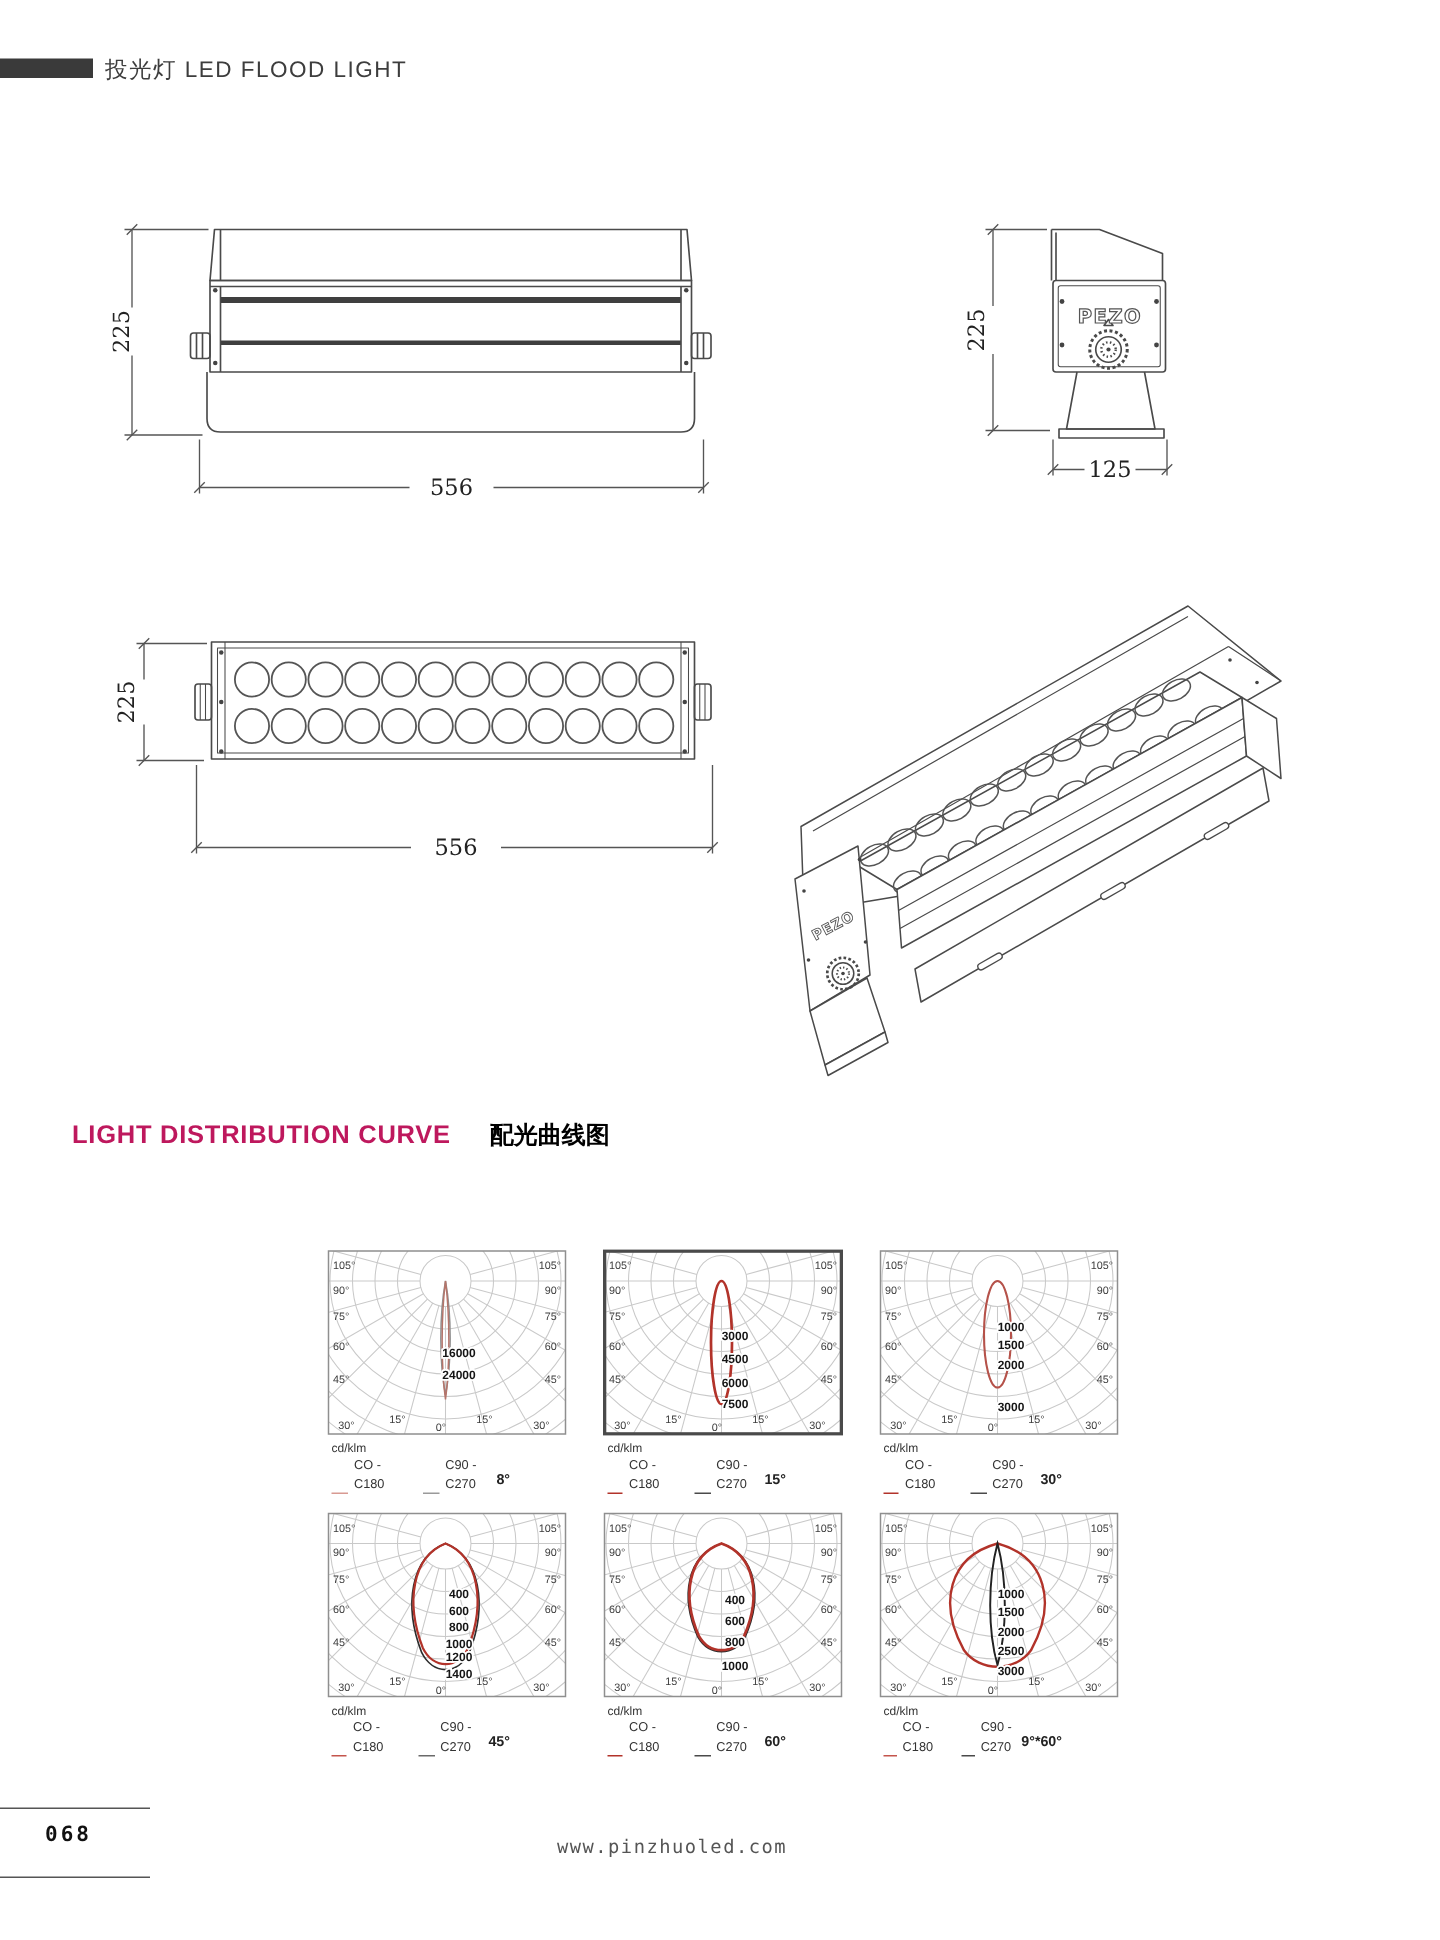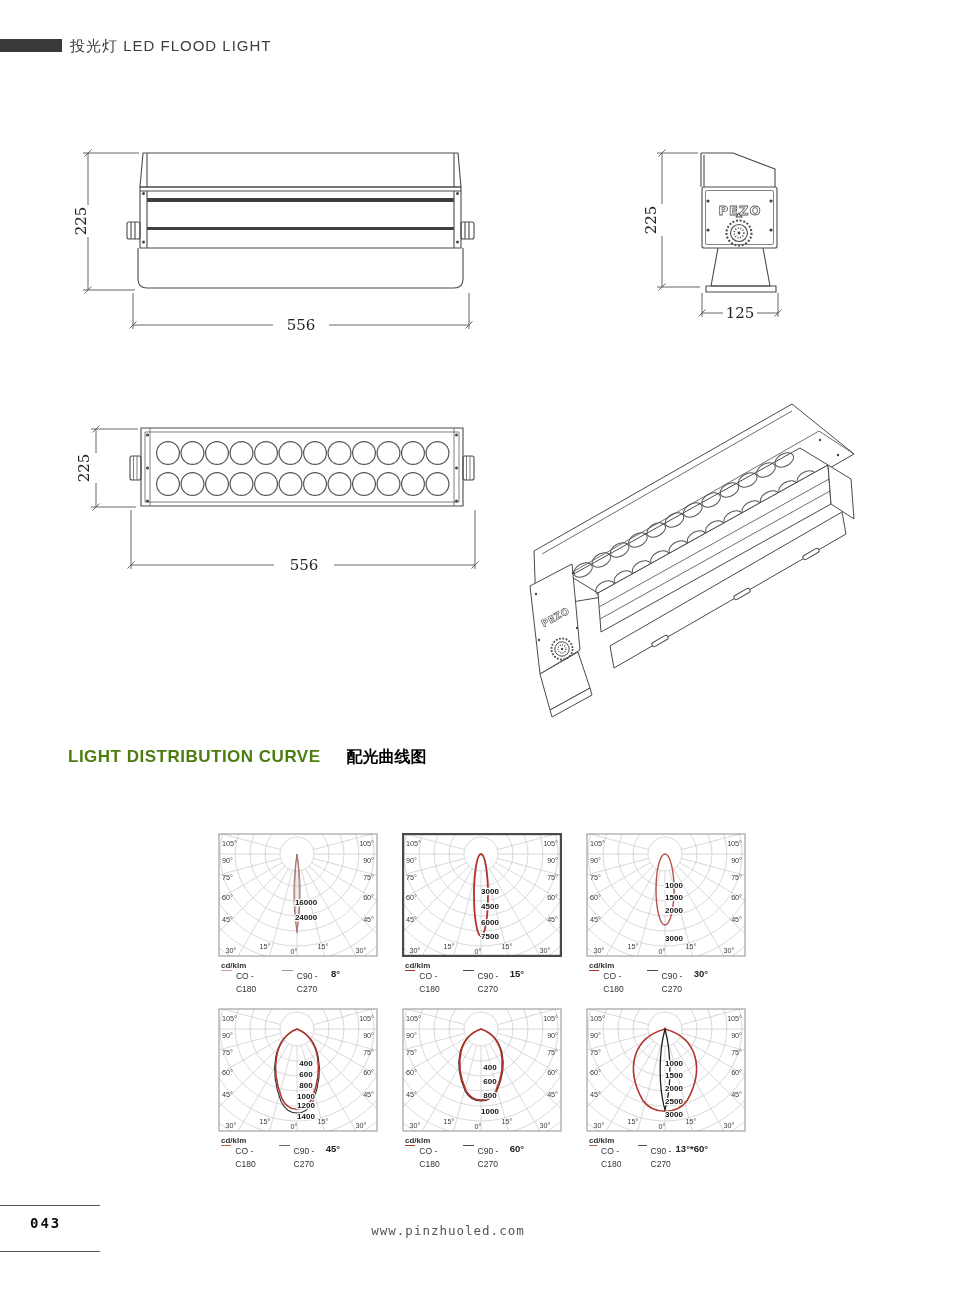--- a/index.html
+++ b/index.html
@@ -4,34 +4,34 @@
 <style>
   html,body{margin:0;padding:0;}
   body{width:960px;height:1293px;background:#fff;position:relative;overflow:hidden;
        font-family:"Liberation Sans",sans-serif;color:#222;}
   .abs{position:absolute;}
   
   .hdr-bar{left:0;top:39px;width:62px;height:13px;background:#3a3a3a;}
   .hdr-title{left:70px;top:37px;font-size:15px;font-weight:normal;color:#3d3d3d;letter-spacing:1px;}
   
   .sec-title{left:48px;top:747px;display:flex;gap:26px;align-items:baseline;}
-  .sec-en{font-size:17px;font-weight:600;color:#4d7c0f;letter-spacing:.5px;margin-left:20px;}
+  .sec-en{font-size:17px;font-weight:600;color:#be185d;letter-spacing:.5px;}
   .sec-zh{font-size:16px;font-weight:600;color:#000000;}
   
   svg{display:block;}
   .dim-text{font-family:"DejaVu Serif",serif;font-size:15px;fill:#222;}
   .logo-text{font-family:"DejaVu Sans",sans-serif;font-weight:bold;fill:#fff;stroke:#555;}
   
   .charts{left:218px;top:833px;display:grid;grid-template-columns:repeat(3,160px);
           column-gap:24px;row-gap:12px;}
   .chart-cell{width:128px;}
   .polar{width:160px;height:124px;}
   .legend{margin-top:4px;padding-left:3px;}
-  .legend-unit{font-size:8px;font-weight:bold;color:#333;line-height:9px;}
-  .legend-row{display:flex;align-items:flex-start;font-size:8.5px;color:#333;line-height:13px;}
+  .legend-unit{font-size:8px;font-weight:normal;color:#333;line-height:9px;}
+  .legend-row{display:flex;align-items:flex-end;font-size:8.5px;color:#333;line-height:13px;}
   .dash{display:inline-block;width:14px;height:0;border-top:1.6px solid #c00;margin-right:4px;}
   .dash.second{margin-left:14px;}
   .angle{margin-left:auto;margin-right:6px;font-size:9.5px;font-weight:bold;color:#222;
          transform:translateY(-3px);}
   
   .foot-line{left:0;height:0;border-top:1.5px solid #555;width:100px;}
   .foot-page{left:30px;top:1215px;font-family:"DejaVu Sans Mono",monospace;font-size:14px;
              font-weight:bold;color:#111;letter-spacing:2px;}
   .foot-url{left:0;top:1223px;width:896px;text-align:center;font-family:"DejaVu Sans Mono",monospace;
             font-size:12.5px;color:#555;letter-spacing:1px;}
@@ -651,23 +651,23 @@
         <text x="88" y="106" text-anchor="middle" font-size="8" font-weight="600" fill="#151515" stroke="#fff" stroke-width="2.4" paint-order="stroke" style="dominant-baseline:central">3000</text>
         <rect x="1" y="1" width="158" height="122" fill="none" stroke="#8f8f8f" stroke-width="1"></rect>
       </svg>
     <div class="legend">
       <div class="legend-unit">cd/klm</div>
       <div class="legend-row">
         <span class="dash" style="border-top-color: rgb(196, 85, 76);"></span>
         <span>CO - C180</span>
         <span class="dash second" style="border-top-color: rgb(74, 74, 74);"></span>
         <span>C90 - C270</span>
-        <span class="angle">13°*60°</span>
+        <span class="angle">9°*60°</span>
       </div>
     </div>
   </div>
 
 </div>
 
 <div class="abs foot-line" style="top:1205px;"></div>
-<div class="abs foot-page">043</div>
+<div class="abs foot-page">068</div>
 <div class="abs foot-line" style="top:1251px;"></div>
 <div class="abs foot-url">www.pinzhuoled.com</div>
 
 </body></html>

